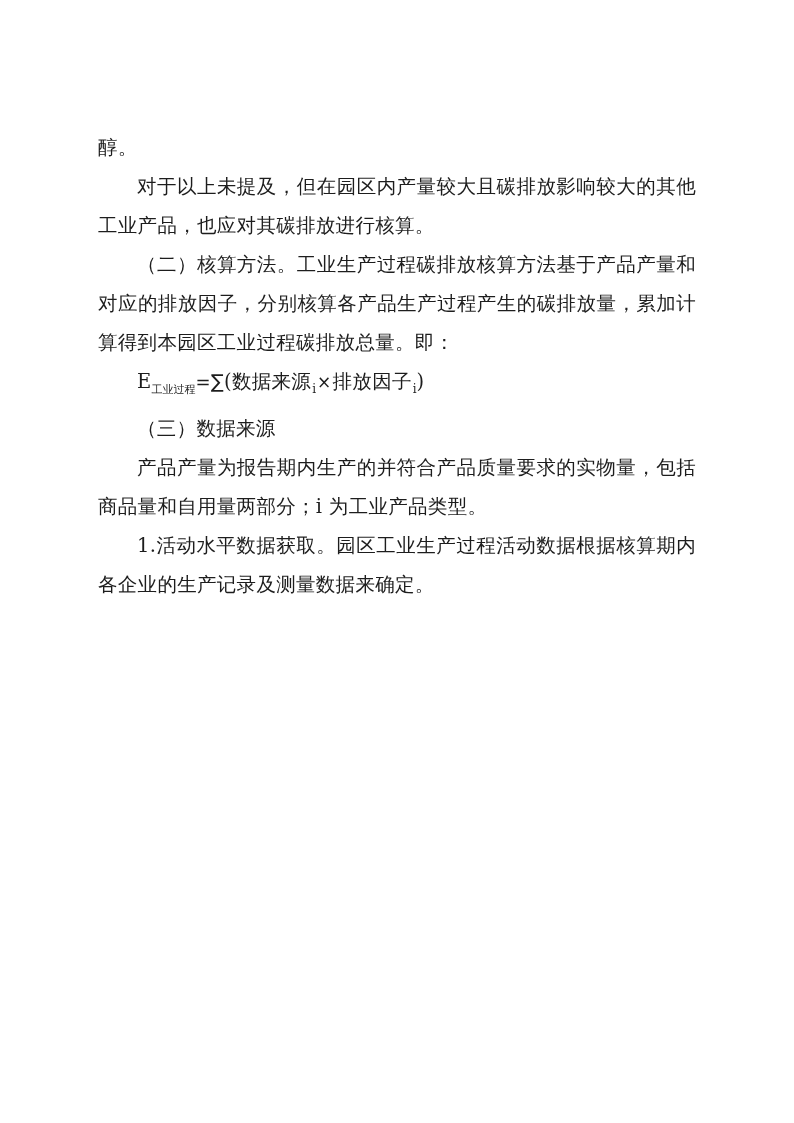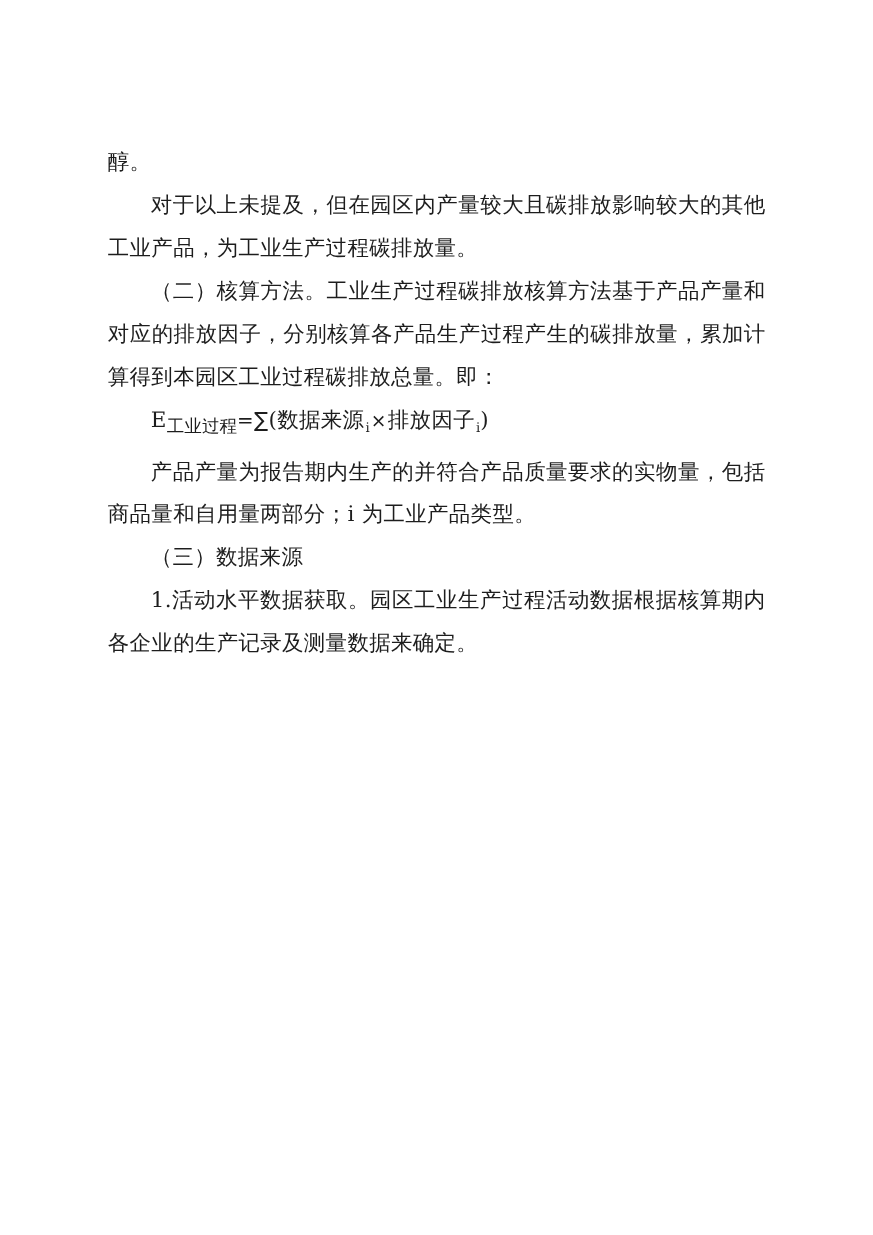--- a/index.html
+++ b/index.html
@@ -41,21 +41,21 @@
   }
   .formula {
     margin: 0;
     text-indent: 2em;
     white-space: nowrap;
   }
   .formula .var {
     font-style: normal;
   }
   .sub {
-    font-size: 16px;
+    font-size: 11px;
     vertical-align: sub;
     letter-spacing: 0;
   }
   .sub-i {
     font-size: 12px;
     vertical-align: sub;
     letter-spacing: 0;
     padding-left: 1px;
   }
   .bold-cn {
@@ -77,29 +77,29 @@
 </style>
 </head>
 <body>
 
 <div class="page">
   <div class="doc-body">
 
     <p class="para noindent">醇。</p>
 
 
-    <p class="para">对于以上未提及，但在园区内产量较大且碳排放影响较大的其他工业产品，为工业生产过程碳排放量。</p>
+    <p class="para">对于以上未提及，但在园区内产量较大且碳排放影响较大的其他工业产品，也应对其碳排放进行核算。</p>
 
     <p class="para"><span class="bold-cn">（二）核算方法。</span><span>工业生产过程碳排放核算方法基于产品产量和对应的排放因子，分别核算各产品生产过程产生的碳排放量，累加计算得到本园区工业过程碳排放总量。即：</span></p>
 
     <p class="formula"><span class="var">E</span><span class="sub">工业过程</span><span class="eq">=</span><span class="sigma">∑</span><span>(</span><span>数据来源</span><span class="sub-i">i</span><span class="times">×</span><span>排放因子</span><span class="sub-i">i</span><span>)</span></p>
 
 
 
+    <p class="para"><span class="bold-cn">（三）数据来源</span></p>
+
     <p class="para">产品产量为报告期内生产的并符合产品质量要求的实物量，包括商品量和自用量两部分；i 为工业产品类型。</p>
-
-    <p class="para"><span class="bold-cn">（三）数据来源</span></p>
 
     <p class="para"><span class="bold-cn">1.活动水平数据获取。</span><span>园区工业生产过程活动数据根据核算期内各企业的生产记录及测量数据来确定。</span></p>
 
 
   </div>
 </div>
 
 </body></html>

